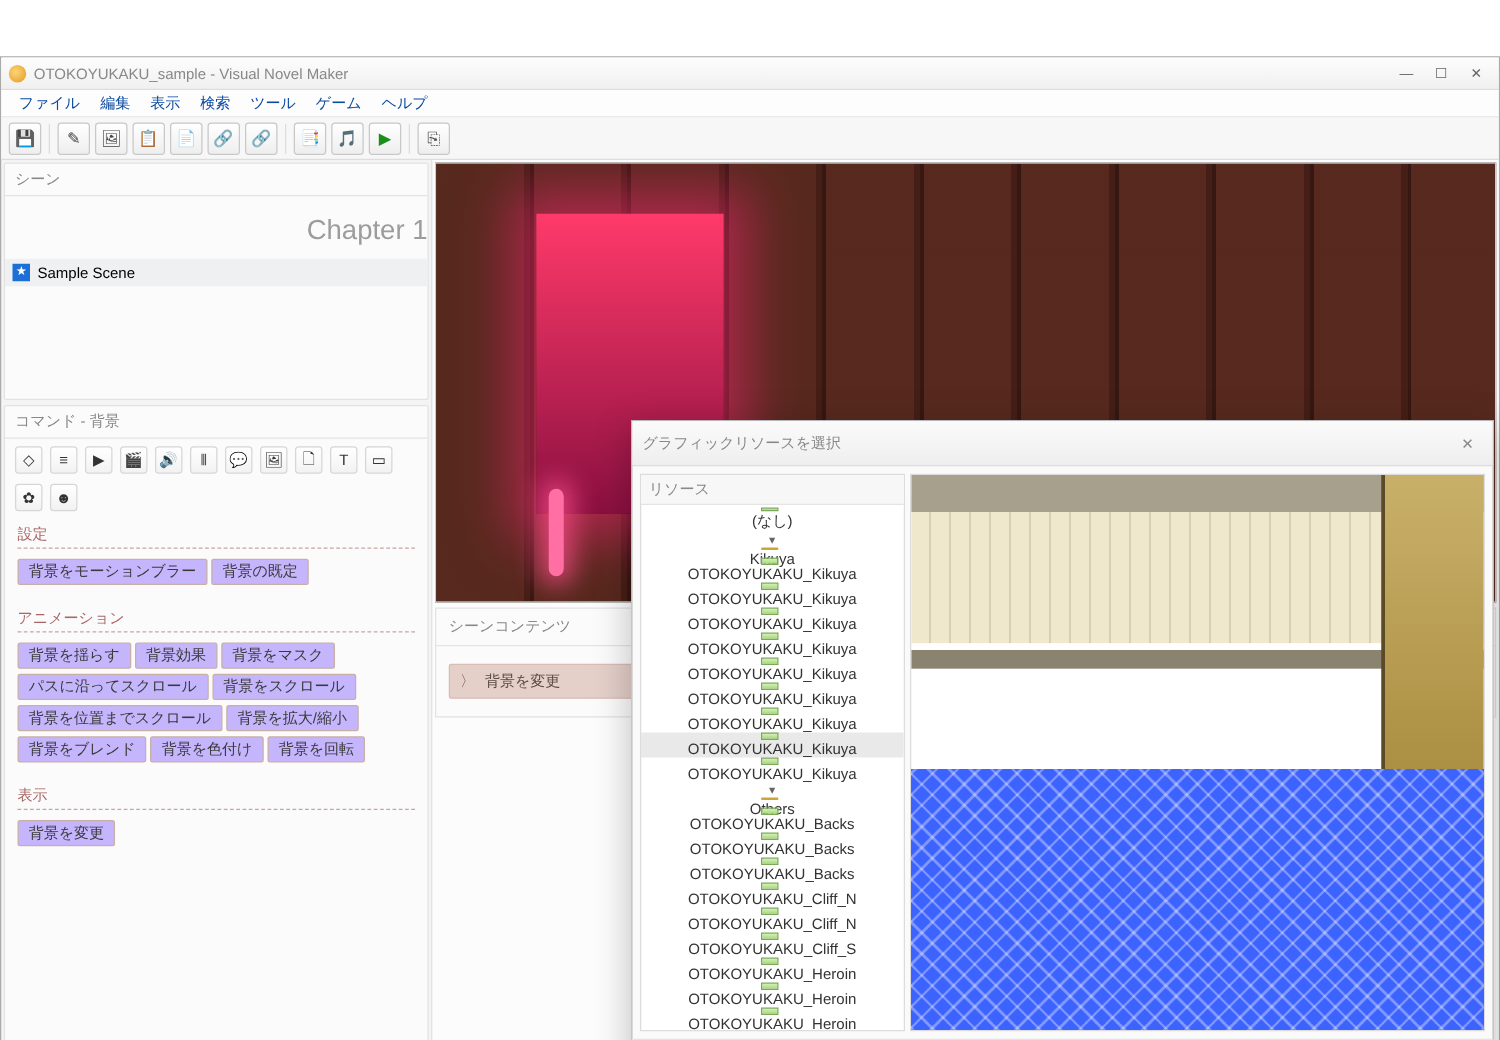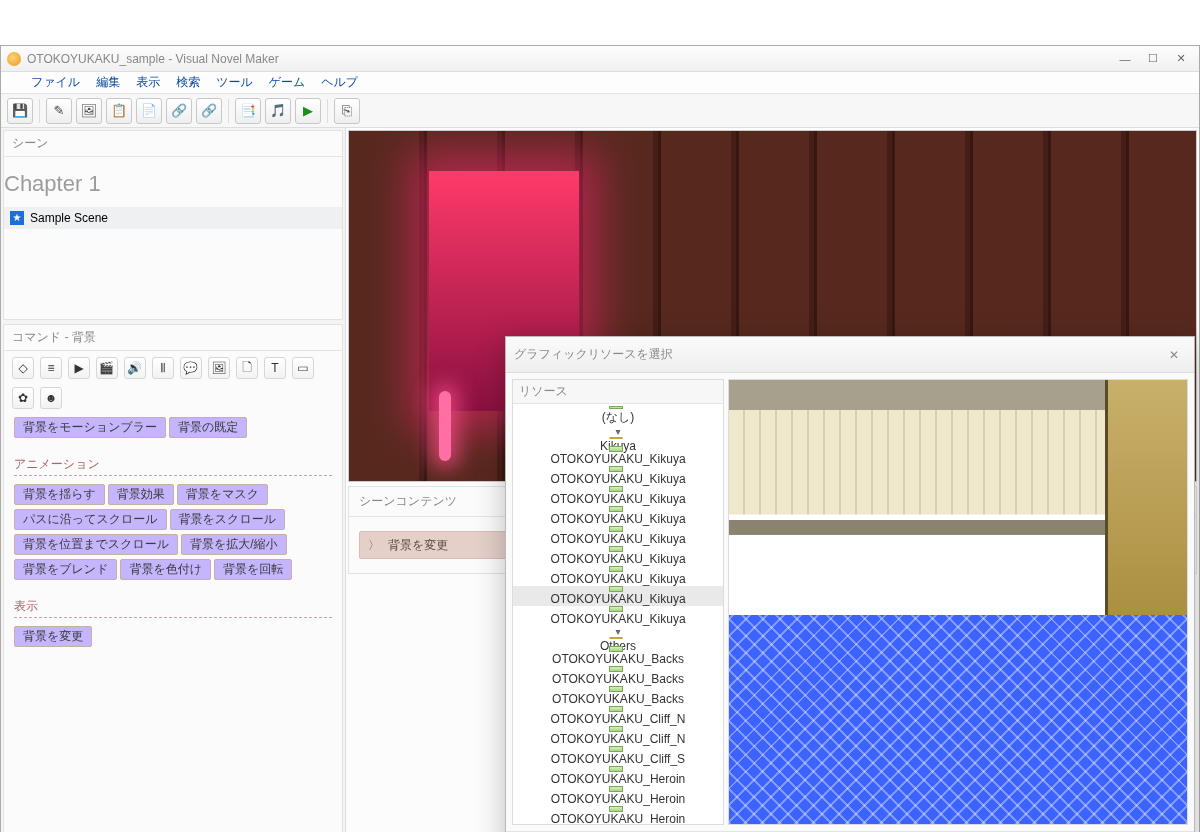--- a/index.html
+++ b/index.html
@@ -3,31 +3,31 @@
 <meta charset="utf-8">
 <style>
 *{box-sizing:border-box;margin:0;padding:0;font-family:"Meiryo UI","Yu Gothic UI",sans-serif;font-size:12px;}
 body{background:#fff;width:1200px;height:832px;overflow:hidden;position:relative;}
 .win-border{border:1px solid #aaa;width:1200px;height:832px;position:relative;background:#f4f4f4;margin-top:45px;}
 .titlebar{height:26px;display:flex;align-items:center;padding:0 6px;background:linear-gradient(#fdfdfd,#f0f0f0);border-bottom:1px solid #ddd;}
 .titlebar-icon{width:14px;height:14px;margin-right:6px;background:radial-gradient(circle at 40% 40%,#ffd37a,#e29a1a);border-radius:50%;}
 .titlebar-text{color:#888;font-size:12px;}
 .win-controls{margin-left:auto;display:flex;gap:4px;}
 .win-btn{width:24px;height:16px;display:flex;align-items:center;justify-content:center;color:#666;font-size:11px;}
-.menubar{height:22px;display:flex;align-items:flex-start;padding:0 22px;background:#fdfdfd;border-bottom:1px solid #e3e3e3;}
+.menubar{height:22px;display:flex;align-items:flex-start;padding:0 6px;background:#fdfdfd;border-bottom:1px solid #e3e3e3;}
 .menu-item{padding:2px 8px;color:#0a4aa0;cursor:default;}
 .toolbar{height:34px;display:flex;align-items:center;padding:2px 6px;background:#f7f7f7;border-bottom:1px solid #ddd;gap:4px;}
 .tbtn{width:26px;height:26px;border:1px solid #c8c8c8;background:linear-gradient(#fff,#eee);border-radius:3px;display:flex;align-items:center;justify-content:center;font-size:13px;color:#444;}
 .tbtn.play{color:#1a8f1a;}
 .tsep{width:1px;height:24px;background:#ddd;margin:0 2px;}
 .workspace{display:flex;height:calc(100% - 82px);}
 .left-col{width:345px;display:flex;flex-direction:column;border-right:1px solid #ddd;}
 .panel{background:#fbfbfb;border:1px solid #e2e2e2;margin:2px;border-radius:2px;}
 .panel-title{padding:4px 8px;color:#888;border-bottom:1px solid #e4e4e4;}
-.chapter-hdr{text-align:left;font-size:22px;color:#9c9c9c;padding:14px 0 10px;}
+.chapter-hdr{text-align:right;font-size:22px;color:#9c9c9c;padding:14px 0 10px;}
 .scene-row{display:flex;align-items:center;height:22px;padding:0 6px;background:#eef0f2;}
 .scene-row .star{width:14px;height:14px;background:#1b6fd6;margin-right:6px;display:flex;align-items:center;justify-content:center;color:#fff;font-size:10px;line-height:1;}
 .cmd-panel .panel-title{display:flex;align-items:center;}
 .cmd-icons{padding:6px 8px 2px;display:flex;flex-wrap:wrap;gap:6px;}
 .cmd-ico{width:22px;height:22px;border:1px solid #d6d6d6;border-radius:3px;background:linear-gradient(#fff,#f2f2f2);display:flex;align-items:center;justify-content:center;font-size:12px;color:#333;}
 .cmd-section{padding:4px 10px 8px;}
 .cmd-sec-title{color:#a66;font-size:12px;padding:4px 0 2px;border-bottom:1px dashed #c9a3a3;margin-bottom:6px;}
 .cmd-btn{display:inline-block;background:#c4b5fd;border:1px solid #c9aea6;border-radius:2px;padding:1px 8px;margin:2px 3px 2px 0;color:#3a3a3a;font-size:12px;}
 .right-col{flex:1;display:flex;flex-direction:column;background:#fcfcfc;}
 .preview-wrap{height:352px;background:#4b4b4b;position:relative;margin:2px;border:1px solid #ccc;overflow:hidden;}
@@ -148,21 +148,21 @@
             <div class="cmd-ico">🖼</div>
             <div class="cmd-ico">🗋</div>
             <div class="cmd-ico">T</div>
             <div class="cmd-ico">▭</div>
           </div>
         <div class="cmd-icons" id="cmd-row2">
             <div class="cmd-ico">✿</div>
             <div class="cmd-ico">☻</div>
           </div>
         <div id="cmd-sections">
-            <div class="cmd-section"><span class="cmd-btn">背景をモーションブラー</span><span class="cmd-btn">背景の既定</span></div>
+            <div class="cmd-section"><div class="cmd-sec-title">設定</div><span class="cmd-btn">背景をモーションブラー</span><span class="cmd-btn">背景の既定</span></div>
             <div class="cmd-section"><div class="cmd-sec-title">アニメーション</div><span class="cmd-btn">背景を揺らす</span><span class="cmd-btn">背景効果</span><span class="cmd-btn">背景をマスク</span><span class="cmd-btn">パスに沿ってスクロール</span><span class="cmd-btn">背景をスクロール</span><span class="cmd-btn">背景を位置までスクロール</span><span class="cmd-btn">背景を拡大/縮小</span><span class="cmd-btn">背景をブレンド</span><span class="cmd-btn">背景を色付け</span><span class="cmd-btn">背景を回転</span></div>
             <div class="cmd-section"><div class="cmd-sec-title">表示</div><span class="cmd-btn">背景を変更</span></div>
           </div>
       </div>
 
     </div>
 
     <div class="right-col">
       <div class="preview-wrap">
         <div class="preview-scene"></div>

